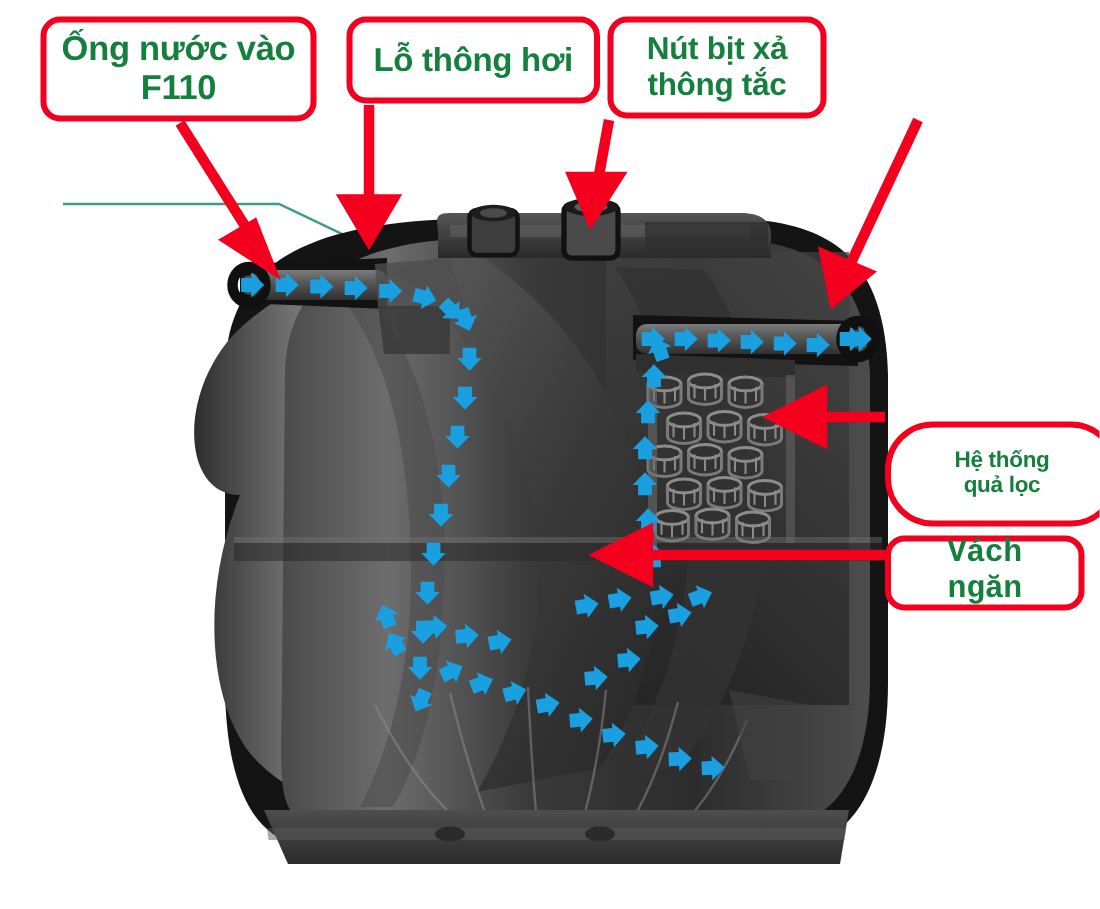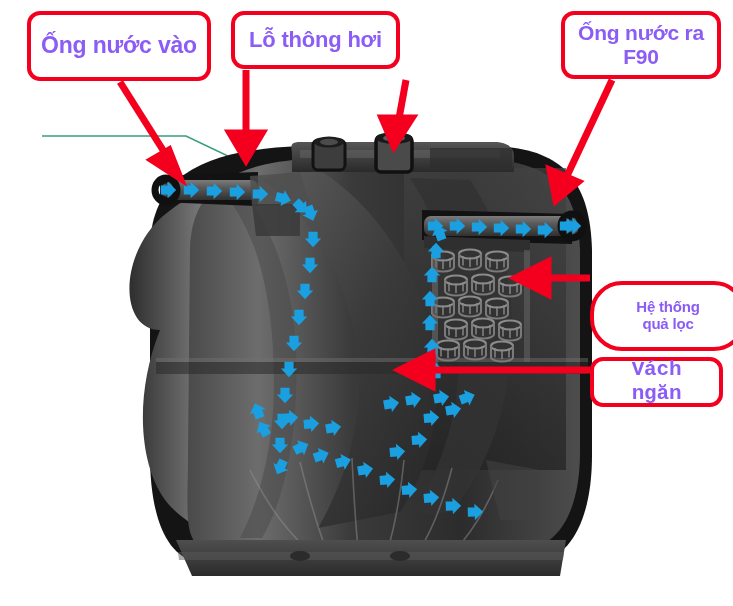--- a/index.html
+++ b/index.html
@@ -4,21 +4,21 @@
 <style>
   html,body{margin:0;padding:0;background:#ffffff;}
   body{width:733px;height:606px;position:relative;overflow:hidden;
        font-family:"Liberation Sans","DejaVu Sans",sans-serif;}
   #stage{position:absolute;left:0;top:0;width:733px;height:606px;background:#fff;}
   svg#art{position:absolute;left:0;top:0;width:733px;height:606px;}
 
   
   .callout{position:absolute;box-sizing:border-box;
            border:4px solid #f4001e;border-radius:13px;background:#fff;
-           color:#8b5cf6;font-weight:bold;text-align:center;
+           color:#15803d;font-weight:bold;text-align:center;
            display:flex;align-items:center;justify-content:center;
            line-height:1.12;letter-spacing:-0.2px;z-index:40;}
   .callout span{display:block;padding:0 4px;}
 
   #label-inlet   {left:27px;  top:11px;  width:184px;height:70px; font-size:23px;}
   #label-vent    {left:231px; top:11px;  width:169px;height:58px; font-size:22px;}
   #label-plug    {left:405px; top:11px;  width:146px;height:68px; font-size:21px;}
   #label-outlet  {left:561px; top:11px;  width:160px;height:68px; font-size:21px;}
   #label-filter  {left:590px; top:281px; width:156px;height:70px; font-size:15px;border-radius:32px;}
   #label-baffle  {left:590px; top:357px; width:133px;height:50px; font-size:21px;font-family:Liberation Mono, monospace;}
@@ -441,36 +441,37 @@
       <g>
         <line x1="590" y1="370" x2="432" y2="370"></line>
         <path d="M 400,370 L 432,354 L 432,386 Z"></path>
       </g>
     </g>
   </svg>
 
   <div class="callout" id="label-inlet">
     <span>
       <span>Ống nước vào</span>
+      <span>F110</span>
     </span>
   </div>
 
   <div class="callout" id="label-vent">
     <span>
       <span>Lỗ thông hơi</span>
     </span>
   </div>
 
-
-  <div class="callout" id="label-outlet">
+  <div class="callout" id="label-plug">
     <span>
-      <span>Ống nước ra</span>
-      <span>F90</span>
+      <span>Nút bịt xả</span>
+      <span>thông tắc</span>
     </span>
   </div>
+
 
   <div class="callout" id="label-filter">
     <span>
       <span>Hệ thống</span>
       <span>quả lọc</span>
     </span>
   </div>
 
   <div class="callout" id="label-baffle">
     <span>

